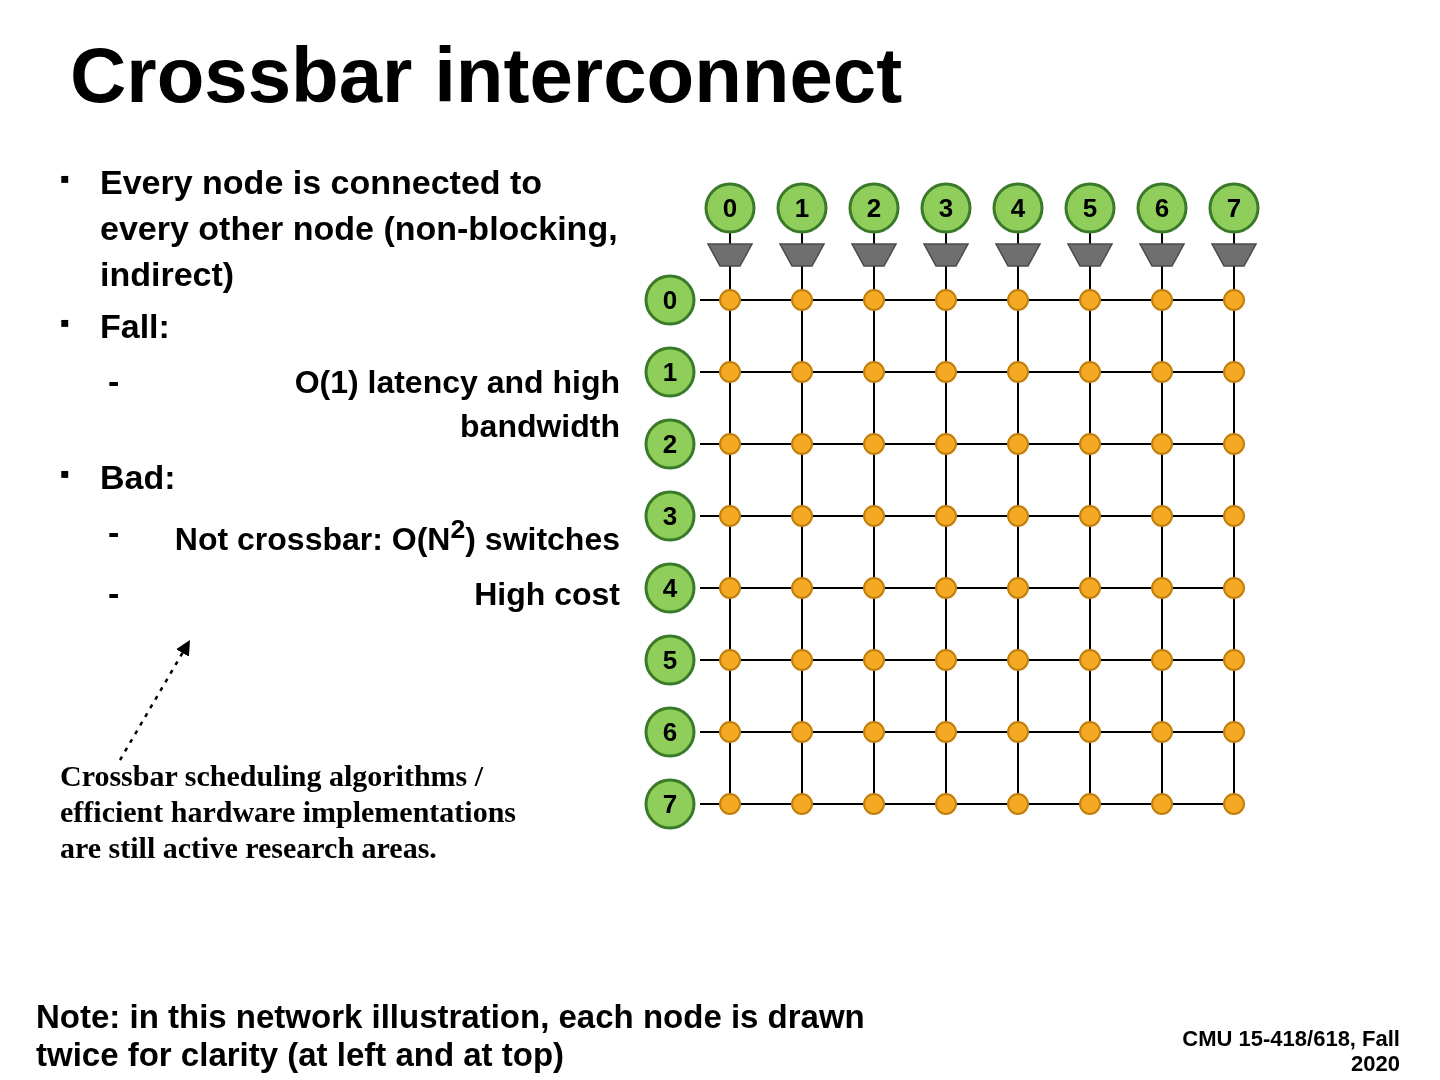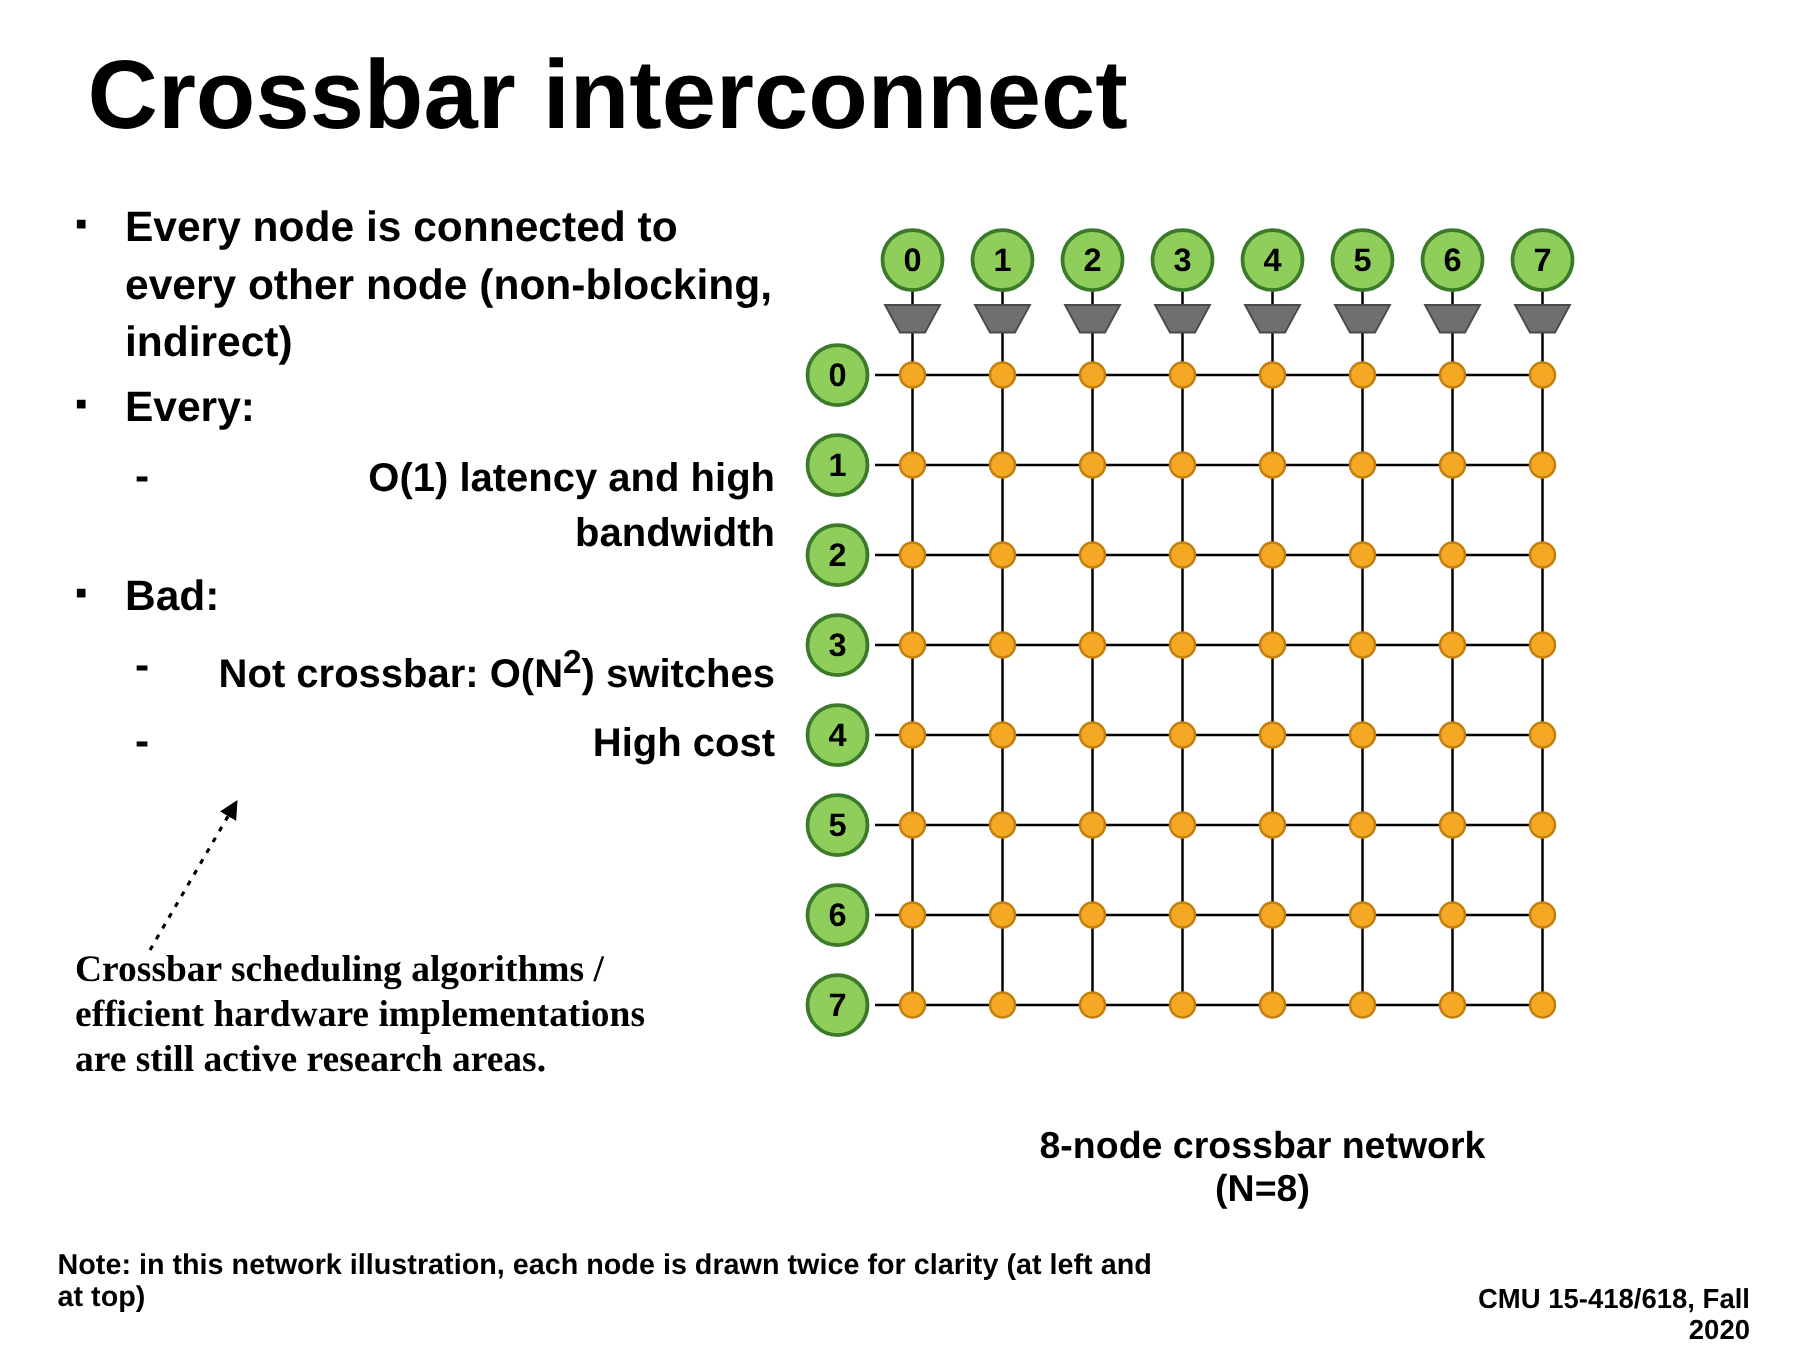--- a/index.html
+++ b/index.html
@@ -77,24 +77,24 @@
     left: 60px;
     top: 758px;
     width: 500px;
     font-size: 30px;
     font-weight: bold;
     line-height: 1.2;
     font-family: Liberation Serif, serif;
   }
   .note {
     position: absolute;
-    left: 46px;
+    left: 36px;
     top: 998px;
     width: 900px;
-    font-size: 23px;
+    font-size: 33px;
     font-weight: bold;
     line-height: 1.15;
   }
   .course {
     position: absolute;
     right: 40px;
     top: 998px;
     text-align: right;
     font-size: 22px;
     font-weight: bold;
@@ -127,21 +127,21 @@
 <body>
 
 <div class="slide">
 
   <div class="title">Crossbar interconnect</div>
 
   <div class="content">
     <ul class="bullets">
       <li>Every node is connected to every other node (non-blocking, indirect)</li>
       <li>
-        <span>Every:</span>
+        <span>Fall:</span>
         <ul class="sub">
           <li>O(1) latency and high bandwidth</li>
         </ul>
       </li>
       <li>
         <span>Bad:</span>
         <ul class="sub">
           <li>
             <span>Not crossbar: O(N</span><sup>2</sup><span>) switches</span>
           </li>
@@ -286,24 +286,20 @@
       <circle cx="30" cy="418" r="24" fill="#8fce5a" stroke="#3a7a2a" stroke-width="3"></circle>
       <text x="30" y="427" text-anchor="middle" font-size="26" font-weight="bold" font-family="Arial">4</text>
       <circle cx="30" cy="490" r="24" fill="#8fce5a" stroke="#3a7a2a" stroke-width="3"></circle>
       <text x="30" y="499" text-anchor="middle" font-size="26" font-weight="bold" font-family="Arial">5</text>
       <circle cx="30" cy="562" r="24" fill="#8fce5a" stroke="#3a7a2a" stroke-width="3"></circle>
       <text x="30" y="571" text-anchor="middle" font-size="26" font-weight="bold" font-family="Arial">6</text>
       <circle cx="30" cy="634" r="24" fill="#8fce5a" stroke="#3a7a2a" stroke-width="3"></circle>
       <text x="30" y="643" text-anchor="middle" font-size="26" font-weight="bold" font-family="Arial">7</text>
     </svg>
 
-  <div class="caption">
-    <span>8-node crossbar network</span><br>
-    <span>(N=8)</span>
-  </div>
 
   <div class="note">Note: in this network illustration, each node is drawn twice for clarity (at left and at top)</div>
 
   <div class="course">
     <span>CMU 15-418/618, Fall</span><br>
     <span>2020</span>
   </div>
 
 </div>
 

